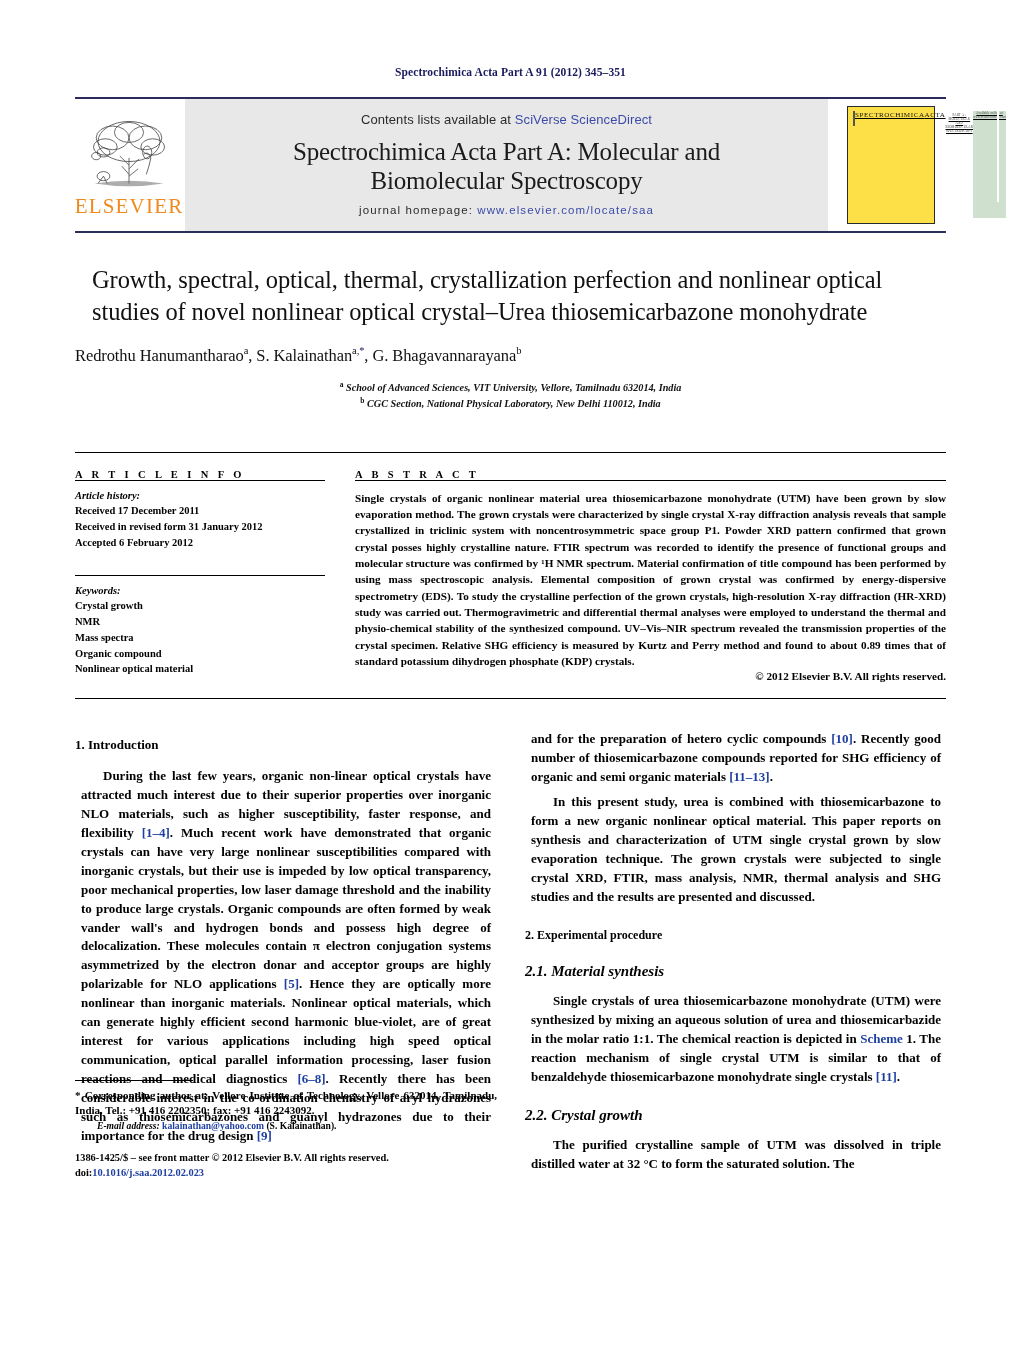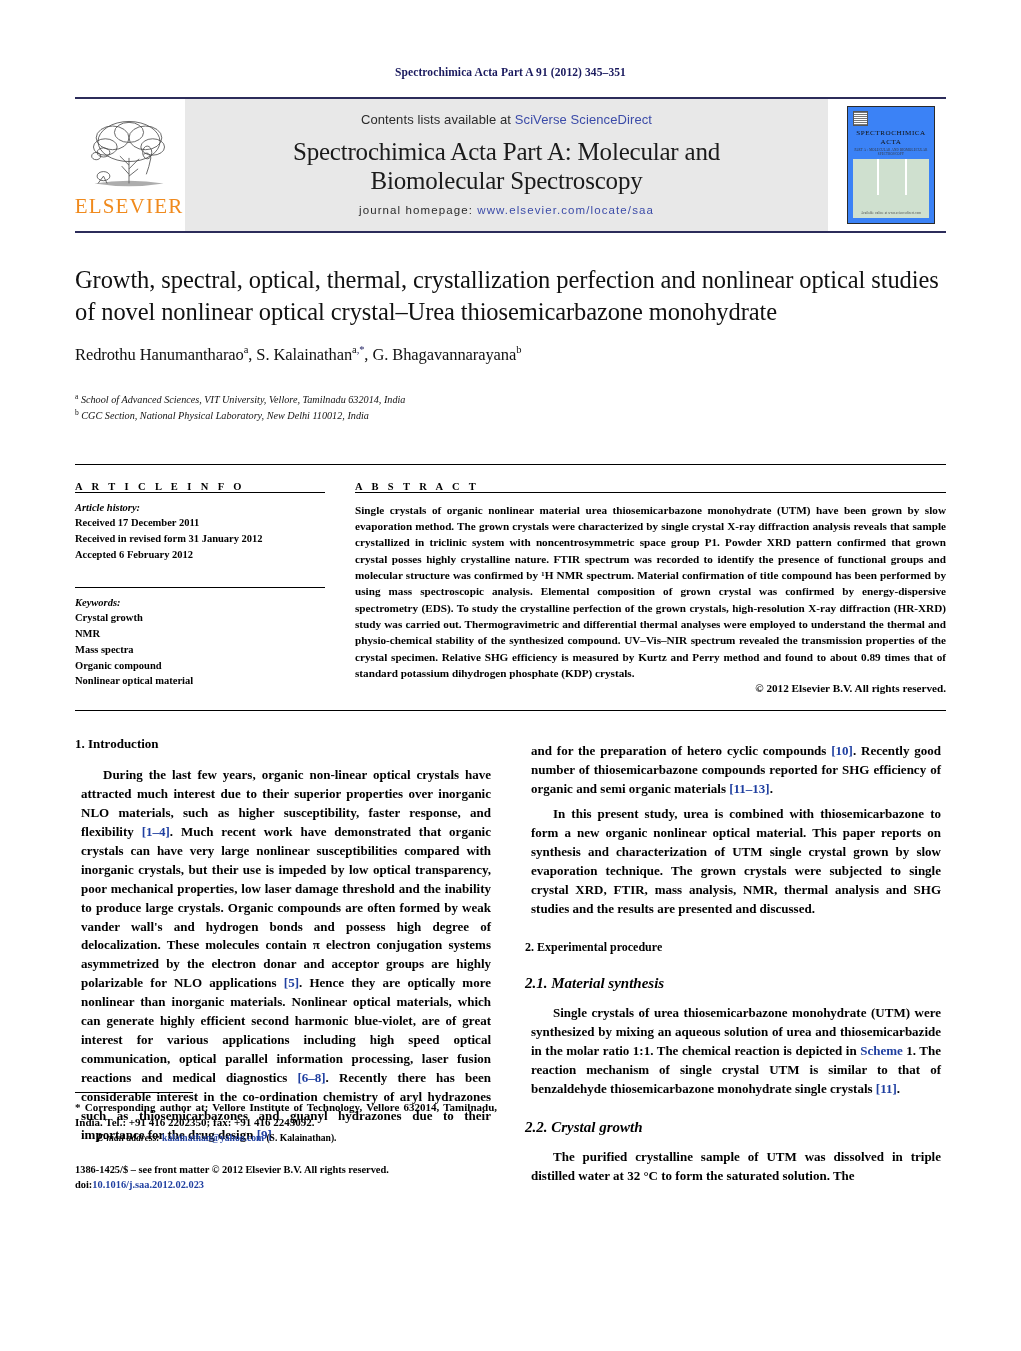--- a/index.html
+++ b/index.html
@@ -110,25 +110,26 @@
     flex: 0 0 110px;
     display: flex;
     align-items: center;
     justify-content: center;
     margin-left: 8px;
   }
   .cover-thumb {
     width: 88px;
     height: 118px;
     border: 1.5px solid #2a2a2a;
-    background: #3b82f6;
+    background: #fde047;
     box-sizing: border-box;
     padding: 4px 5px 5px 5px;
     display: flex;
-    flex-direction: column;
+    flex-direction: row;
+    text-decoration: underline;
   }
   .cover-logo-box {
     width: 13px;
     height: 13px;
     border: 1px solid #555;
     background: repeating-linear-gradient(0deg,#777 0 1px,#fff 1px 2px);
     margin-bottom: 3px;
   }
   .cover-title {
     font-family: "Liberation Serif", serif;
@@ -178,40 +179,41 @@
   
   .title-block {
     margin: 31px 75px 0 75px;
   }
   .article-title {
     font-family: "Liberation Serif", serif;
     font-size: 24.5px;
     line-height: 1.3;
     font-weight: normal;
     color: #111;
-    margin: 0;
+    margin: 17px;
     letter-spacing: -0.1px;
   }
   .authors {
     font-family: "Liberation Serif", serif;
     font-size: 16.5px;
     color: #111;
     margin-top: 16px;
     letter-spacing: -0.1px;
   }
   .authors sup { font-size: 10.5px; }
   .authors .star { color: #1a1a5e; }
   .affiliations {
-    margin-top: 28px;
+    margin-top: 15px;
     font-family: "Liberation Serif", serif;
     font-size: 10.2px;
     font-style: italic;
-    font-weight: normal;
+    font-weight: bold;
     line-height: 1.45;
     color: #111;
+    text-align: center;
   }
   .affiliations sup { font-style: normal; font-size: 7.5px; }
 
   
   .info-abstract {
     margin: 39px 75px 0 75px;
     border-top: 1px solid #000;
     padding-top: 16px;
     display: flex;
     gap: 30px;
@@ -275,21 +277,21 @@
   }
   .bcol {
     width: 422px;
     flex: 0 0 422px;
     position: relative;
   }
   .h1 {
     font-family: "Liberation Serif", serif;
     font-weight: bold;
     font-size: 13px;
-    margin: 0 0 14px 0;
+    margin: 13px 0 14px 0;
     color: #000;
   }
   .h2 {
     font-family: "Liberation Serif", serif;
     font-weight: bold;
     font-size: 12px;
     margin: 22px 0 12px 0;
   }
   .h3 {
     font-family: "Liberation Serif", serif;

